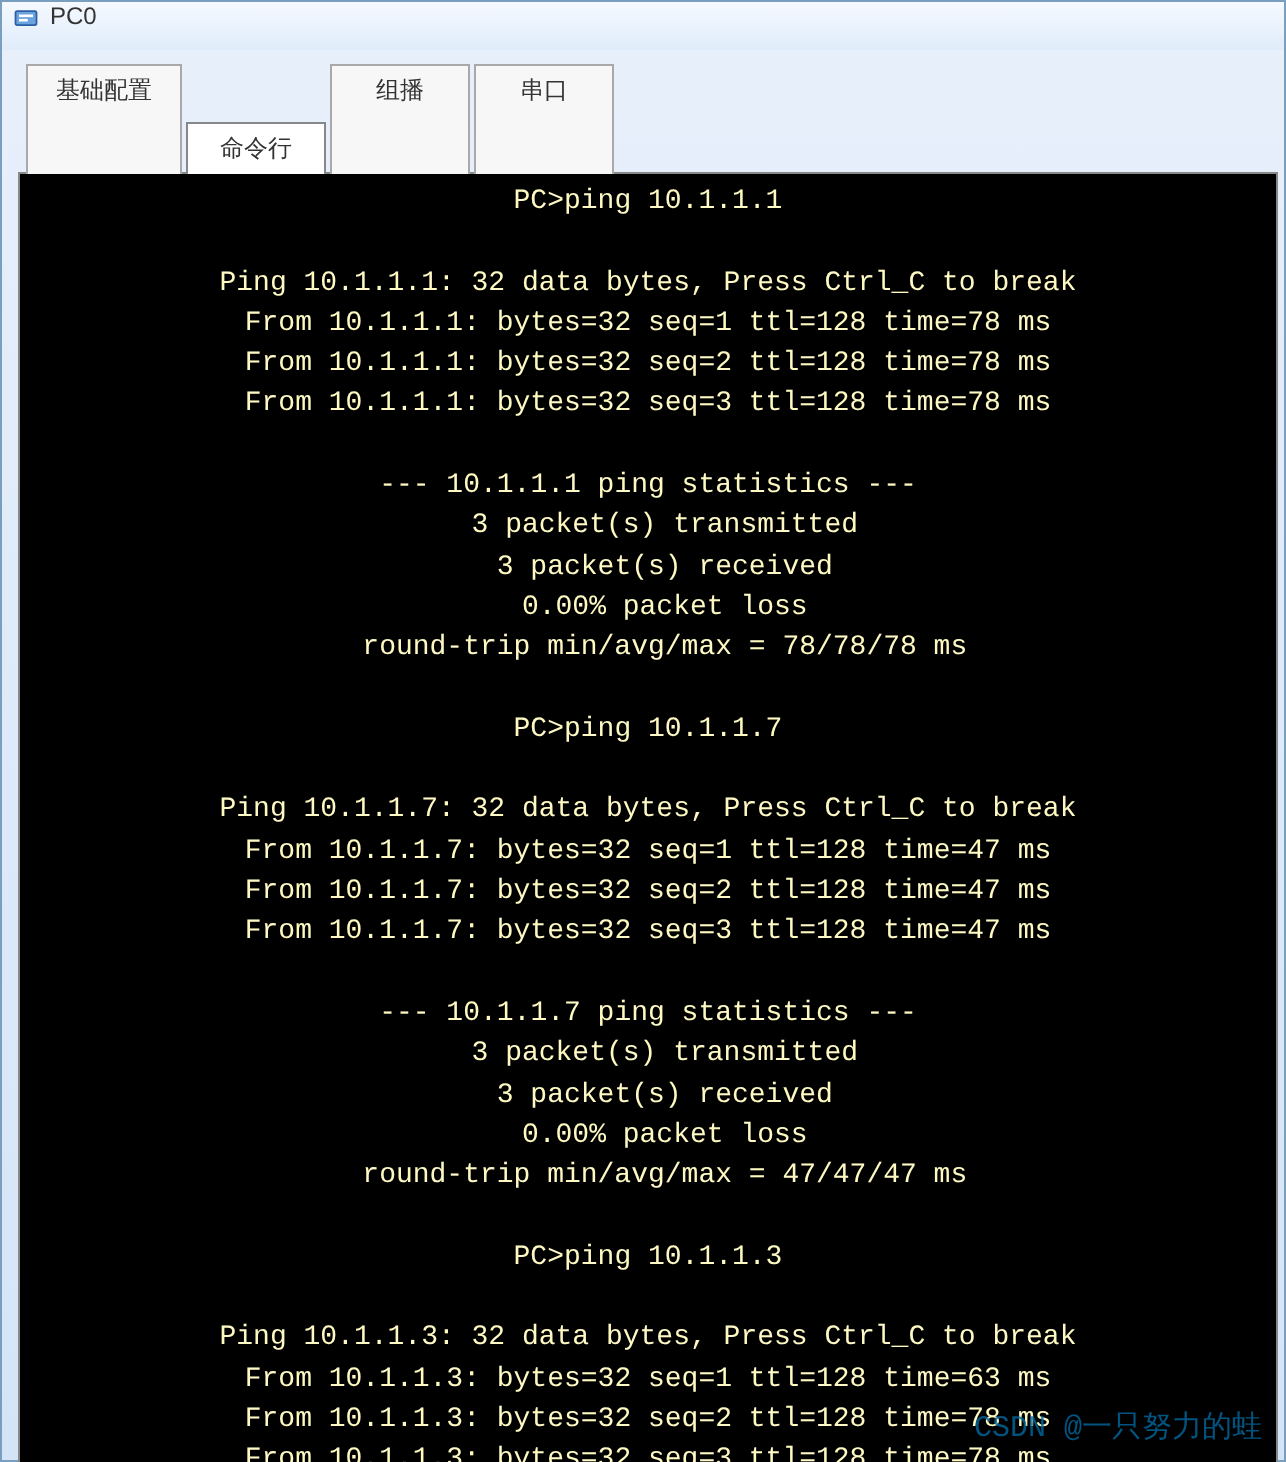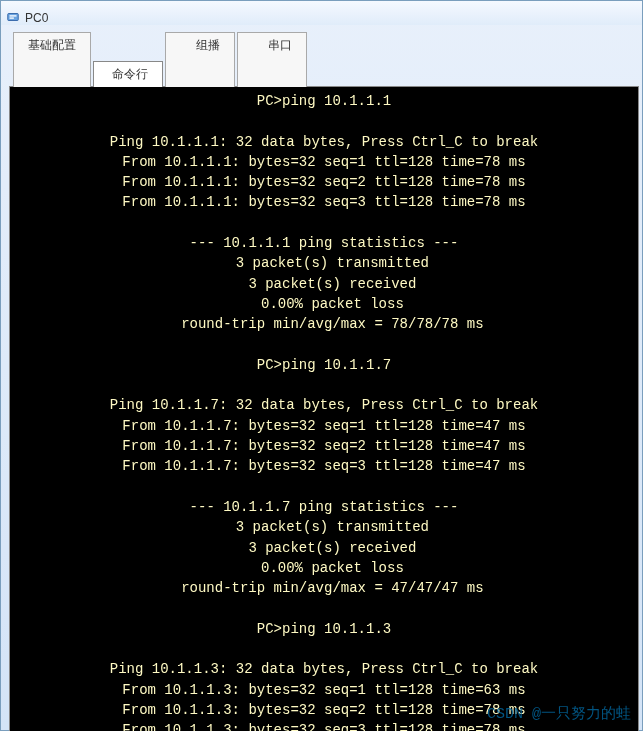--- a/index.html
+++ b/index.html
@@ -13,21 +13,21 @@
     .window {
       width: 100%;
       height: 100%;
       border: 1px solid #7a9ebd;
       background: linear-gradient(to bottom, #e8f0fb 0%, #d4e4f7 100%);
     }
     .titlebar {
       height: 24px;
       background: linear-gradient(to bottom, #f5f9ff 0%, #e0ecfa 100%);
       display: flex;
-      align-items: flex-end;
+      align-items: flex-start;
       padding: 0 4px;
       font-size: 12px;
       color: #333;
     }
     .titlebar-icon {
       width: 16px;
       height: 16px;
       margin-right: 4px;
       display: inline-flex;
       align-items: center;
@@ -43,21 +43,21 @@
       padding: 4px 14px;
       font-size: 12px;
       background: #f7f7f7;
       border: 1px solid #a9a9a9;
       border-bottom: none;
       color: #333;
       cursor: pointer;
       position: relative;
       top: 1px;
       min-width: 70px;
-      text-align: right;
+      text-align: center;
       white-space: nowrap;
     }
     .tab.active {
       background: #fff;
       border-color: #888;
       z-index: 2;
       margin-top: 29px;
     }
     .tab + .tab { margin-left: 2px; }
     .terminal {

